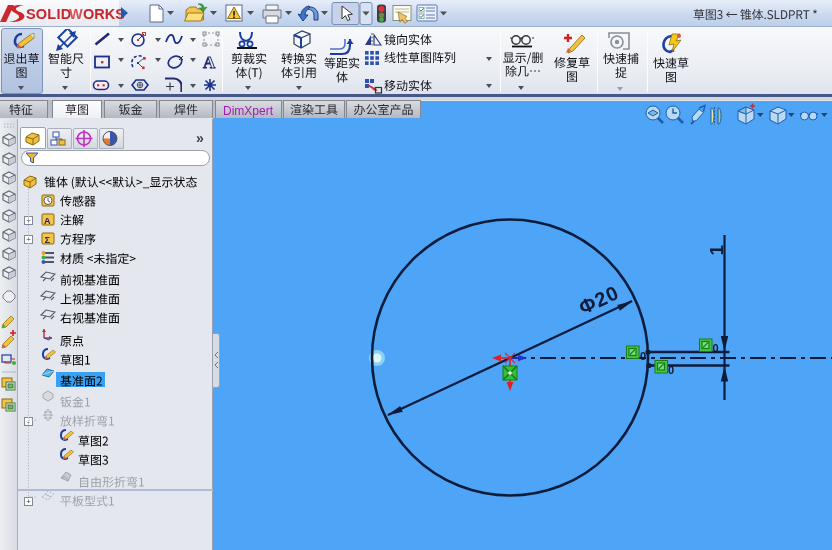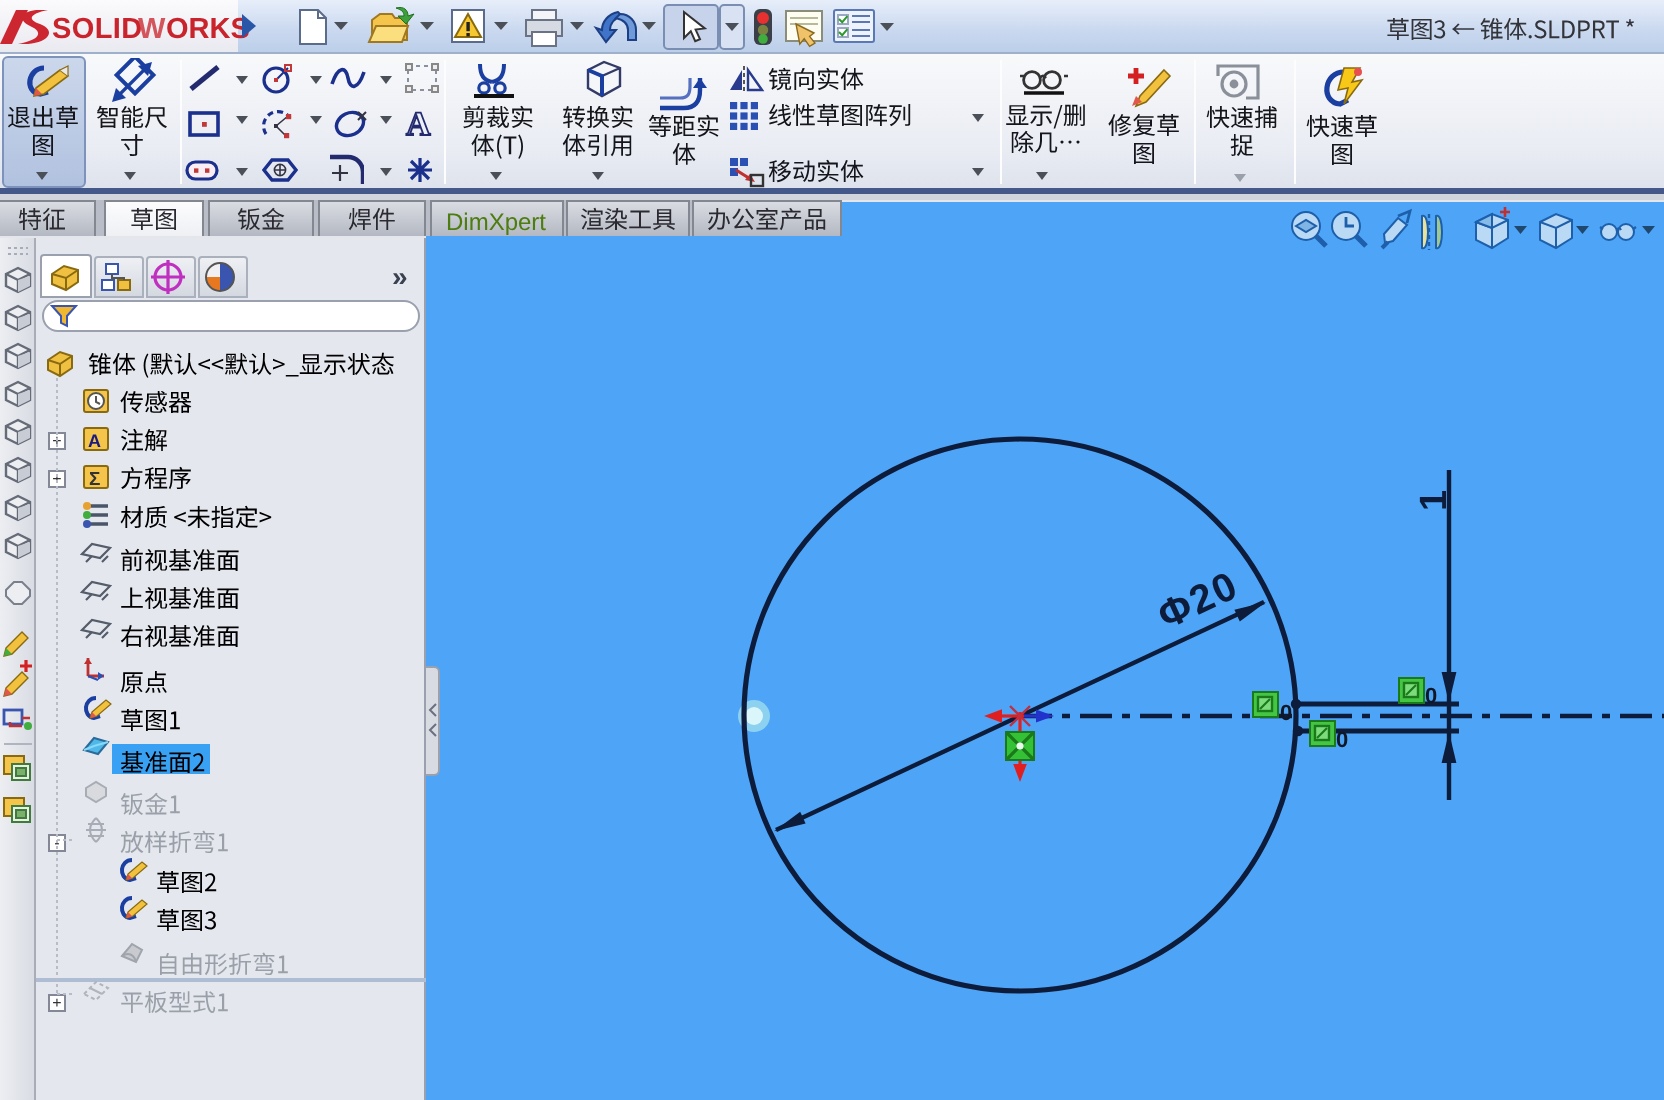--- a/index.html
+++ b/index.html
@@ -243,21 +243,21 @@
 <path d="M14 1 l8 0 -4 7 5 -1 -9 12 2 -8 -5 1 z" fill="#f8c818" stroke="#8a6a10" stroke-width="0.8"></path>
 <circle cx="21" cy="3" r="2" fill="#e85050"></circle>
 </svg>
     <div class="tab" style="left:-6px;width:54px"></div>
     <div class="tab active" style="left:52px;width:50px"></div>
     <div class="tab" style="left:104px;width:53px"></div>
     <div class="tab" style="left:159px;width:54px"></div>
     <div class="tab" style="left:215px;width:67px"></div>
     <div class="tab" style="left:283px;width:62px"></div>
     <div class="tab" style="left:346px;width:75px"></div>
-    <div class="abs" style="left:223px;top:104px;font-size:12px;color:#4d7c0f">DimXpert</div>
+    <div class="abs" style="left:223px;top:104px;font-size:12px;color:#a21caf">DimXpert</div>
     <svg class="abs" style="left:0;top:119px" width="18" height="431" viewBox="0 0 18 431">
 <path d="M4 5 h10 M4 8 h10" stroke="#a8acb8" stroke-width="1" stroke-dasharray="1.5 1.5"></path>
 </svg>
     <svg class="abs" style="left:0;top:119px" width="18" height="431" viewBox="0 0 18 431">
       <g transform="translate(0 12)">
         <path d="M3 6 L9 3 L15 6 L15 12 L9 15 L3 12 Z" fill="#eceef2" stroke="#666b78" stroke-width="1.2"></path>
         <path d="M3 6 L9 9 L15 6 M9 9 L9 15" fill="none" stroke="#666b78" stroke-width="1.2"></path>
         <path d="M15 7 L15 12 L9 15 L9 9 Z" fill="#c8ccd4"></path>
       </g>
       <g transform="translate(0 31)">

